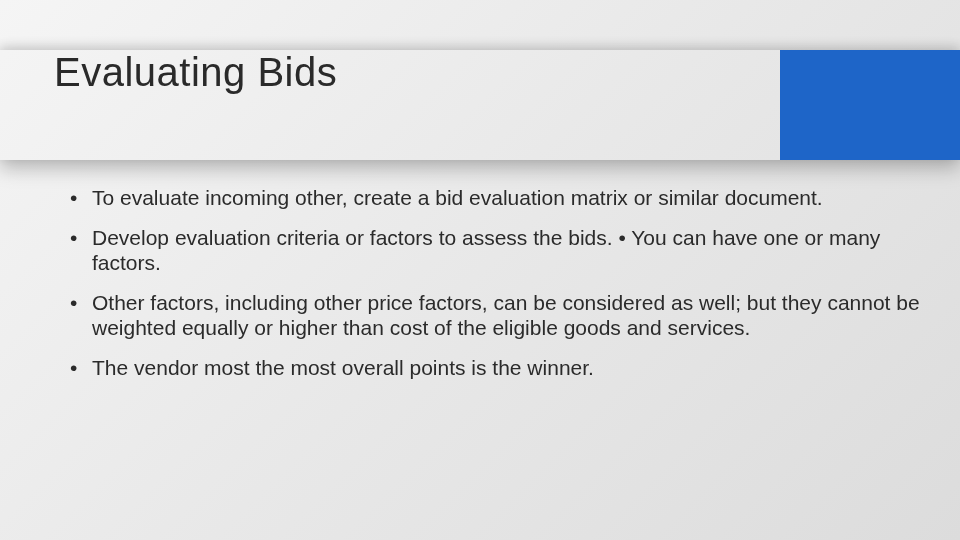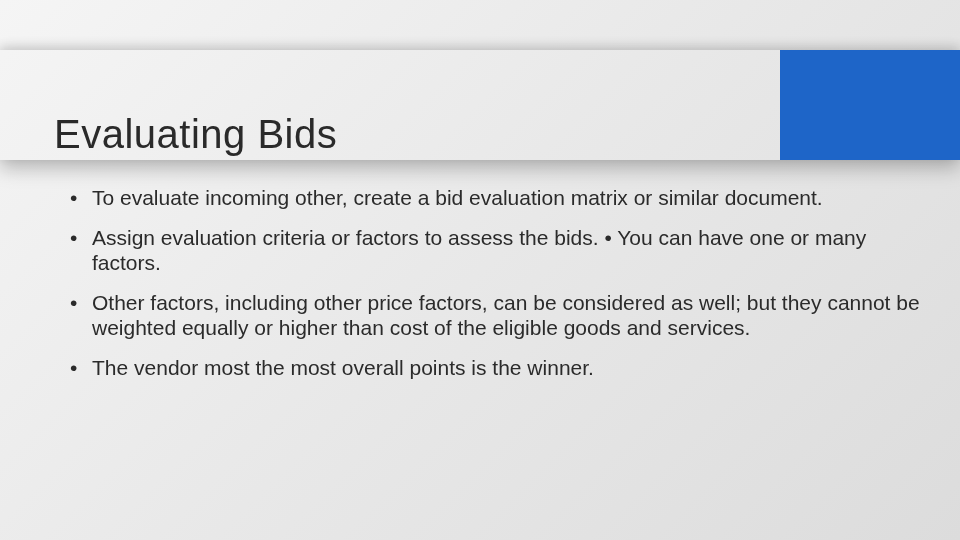--- a/index.html
+++ b/index.html
@@ -15,22 +15,21 @@
     left: 0;
     right: 0;
     height: 110px;
     background: linear-gradient(to right, rgba(255,255,255,0.0) 0%, rgba(255,255,255,0.0) 100%);
     box-shadow: 0 8px 18px rgba(0,0,0,0.25), 0 -4px 10px rgba(0,0,0,0.12);
   }
   .header-inner {
     position: relative;
     height: 100%;
     display: flex;
-    align-items: center;
-    margin-top: 29px;
+    align-items: flex-start;
   }
   .title {
     font-size: 40px;
     font-weight: 400;
     color: #2a2a2a;
     padding-left: 54px;
     letter-spacing: 0.5px;
   }
   .accent-block {
     position: absolute;
@@ -79,21 +78,21 @@
   </div>
 </div>
 <div class="accent-block"></div>
 
 <div class="content">
   <ul class="bullets">
     <li>
       <span>To evaluate incoming other, create a bid evaluation matrix or similar document.</span>
     </li>
     <li>
-      <span>Assign evaluation criteria or factors to assess the bids.</span><span class="inline-bullet"></span><span>You can have one or many factors.</span>
+      <span>Develop evaluation criteria or factors to assess the bids.</span><span class="inline-bullet"></span><span>You can have one or many factors.</span>
     </li>
     <li>
       <span>Other factors, including other price factors, can be considered as well; but they cannot be weighted equally or higher than cost of the eligible goods and services.</span>
     </li>
     <li>
       <span>The vendor most the most overall points is the winner.</span>
     </li>
   </ul>
 </div>
 

